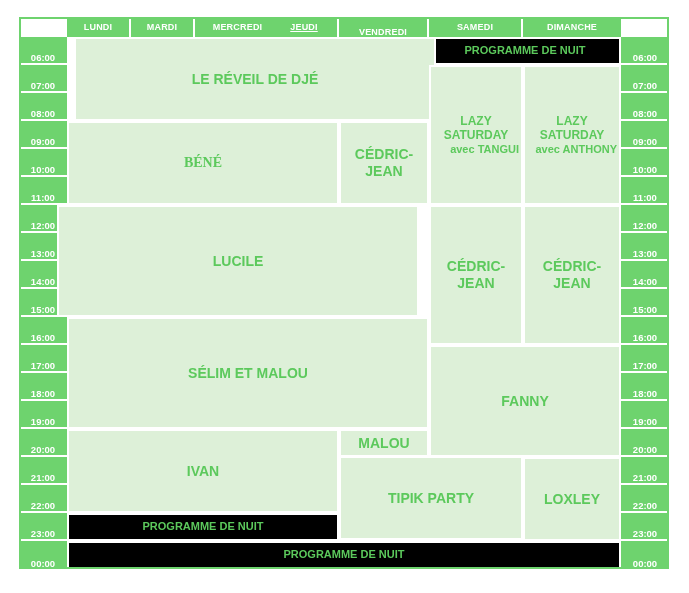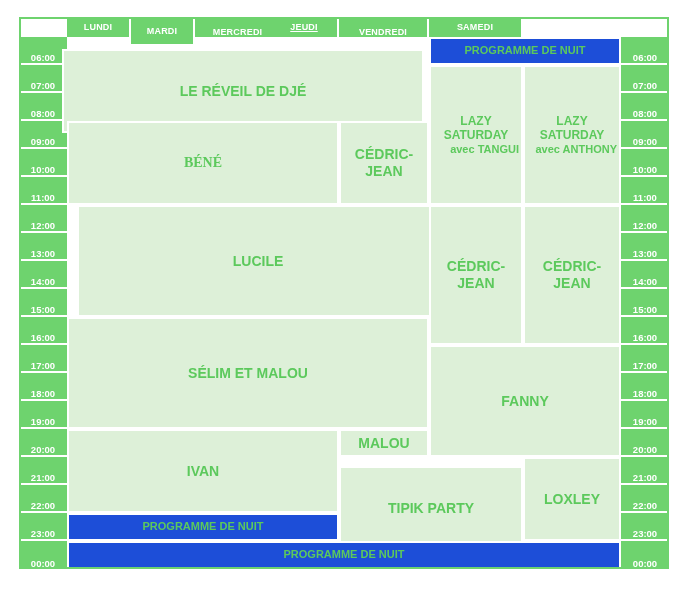--- a/index.html
+++ b/index.html
@@ -52,21 +52,21 @@
     font-size: 14px;
     line-height: 1.2;
     border: 2px solid #ffffff;
     padding: 2px;
   }
   .show.small {
     font-size: 12px;
     align-items: flex-end;
   }
   .show.night {
-    background: #1d4ed8;
+    background: #000000;
     color: #5cc95c;
     font-size: 11px;
   }
   .show .sub {
     font-size: 11px;
     font-weight: bold;
     display: block;
   }
   .frame {
     position: absolute;
@@ -76,35 +76,38 @@
   }
 </style>
 </head>
 <body>
 
 <div id="grid">
 
   <div class="cell dayhead" style="left:67px;  top:17px; width:64px;  height:20px;">
       <span>LUNDI</span>
     </div>
-  <div class="cell dayhead" style="left:131px; top:17px; width:64px;  height:27px;">
+  <div class="cell dayhead" style="left:131px; top:17px; width:64px;  height:20px;">
       <span>MARDI</span>
     </div>
-  <div class="cell dayhead" style="left:195px; top:17px; width:87px;  height:20px;align-items:flex-end;">
+  <div class="cell dayhead" style="left:195px; top:17px; width:87px;  height:20px;">
       <span>MERCREDI</span>
     </div>
   <div class="cell dayhead" style="left:271px; top:17px; width:68px;  height:20px;text-decoration:underline;">
       <span>JEUDI</span>
     </div>
   <div class="cell dayhead" style="left:339px; top:17px; width:90px;  height:20px;align-items:flex-end;">
       <span>VENDREDI</span>
     </div>
   <div class="cell dayhead" style="left:429px; top:17px; width:94px;  height:20px;">
       <span>SAMEDI</span>
     </div>
+  <div class="cell dayhead" style="left:523px; top:17px; width:98px;  height:20px; border-right:0;">
+      <span>DIMANCHE</span>
+    </div>
 
   <div class="cell hour" style="left:19px; top:37px;  width:48px; height:28px;">
       <span>06:00</span>
     </div>
   <div class="cell hour" style="left:19px; top:65px;  width:48px; height:28px;">
       <span>07:00</span>
     </div>
   <div class="cell hour" style="left:19px; top:93px;  width:48px; height:28px;">
       <span>08:00</span>
     </div>
@@ -212,21 +215,21 @@
       <span>23:00</span>
     </div>
   <div class="cell hour" style="left:621px; top:541px; width:48px; height:28px; border-bottom:0;">
       <span>00:00</span>
     </div>
 
   <div class="cell show night" style="left:429px; top:37px; width:192px; height:28px;">
     <span>PROGRAMME DE NUIT</span>
   </div>
 
-  <div class="cell show" style="left:62px; top:37px; width:362px; height:84px;margin-top:12px;">
+  <div class="cell show" style="left:74px; top:37px; width:362px; height:84px;">
     <span>LE RÉVEIL DE DJÉ</span>
   </div>
 
   <div class="cell show small" style="left:429px; top:65px; width:94px; height:140px; flex-direction:column;">
     <span>LAZY SATURDAY</span>
     <span class="sub">avec TANGUI</span>
   </div>
 
   <div class="cell show small" style="left:523px; top:65px; width:98px; height:140px; flex-direction:column;">
     <span>LAZY SATURDAY</span>
@@ -234,21 +237,21 @@
   </div>
 
   <div class="cell show" style="left:67px; top:121px; width:272px; height:84px;font-family:Liberation Serif, serif;">
     <span>BÉNÉ</span>
   </div>
 
   <div class="cell show" style="left:339px; top:121px; width:90px; height:84px;">
     <span>CÉDRIC-JEAN</span>
   </div>
 
-  <div class="cell show" style="left:77px; top:205px; width:362px; height:112px;">
+  <div class="cell show" style="left:57px; top:205px; width:362px; height:112px;">
     <span>LUCILE</span>
   </div>
 
   <div class="cell show" style="left:429px; top:205px; width:94px; height:140px;">
     <span>CÉDRIC-JEAN</span>
   </div>
 
   <div class="cell show" style="left:523px; top:205px; width:98px; height:140px;">
     <span>CÉDRIC-JEAN</span>
   </div>
@@ -262,21 +265,21 @@
   </div>
 
   <div class="cell show" style="left:339px; top:429px; width:90px; height:28px;">
     <span>MALOU</span>
   </div>
 
   <div class="cell show" style="left:67px; top:429px; width:272px; height:84px;">
     <span>IVAN</span>
   </div>
 
-  <div class="cell show" style="left:339px; top:466px; width:184px; height:84px;text-align:center;">
+  <div class="cell show" style="left:339px; top:456px; width:184px; height:84px;text-align:center;">
     <span>TIPIK PARTY</span>
   </div>
 
   <div class="cell show" style="left:523px; top:457px; width:98px; height:84px;">
     <span>LOXLEY</span>
   </div>
 
   <div class="cell show night" style="left:67px; top:513px; width:272px; height:28px;">
     <span>PROGRAMME DE NUIT</span>
   </div>

